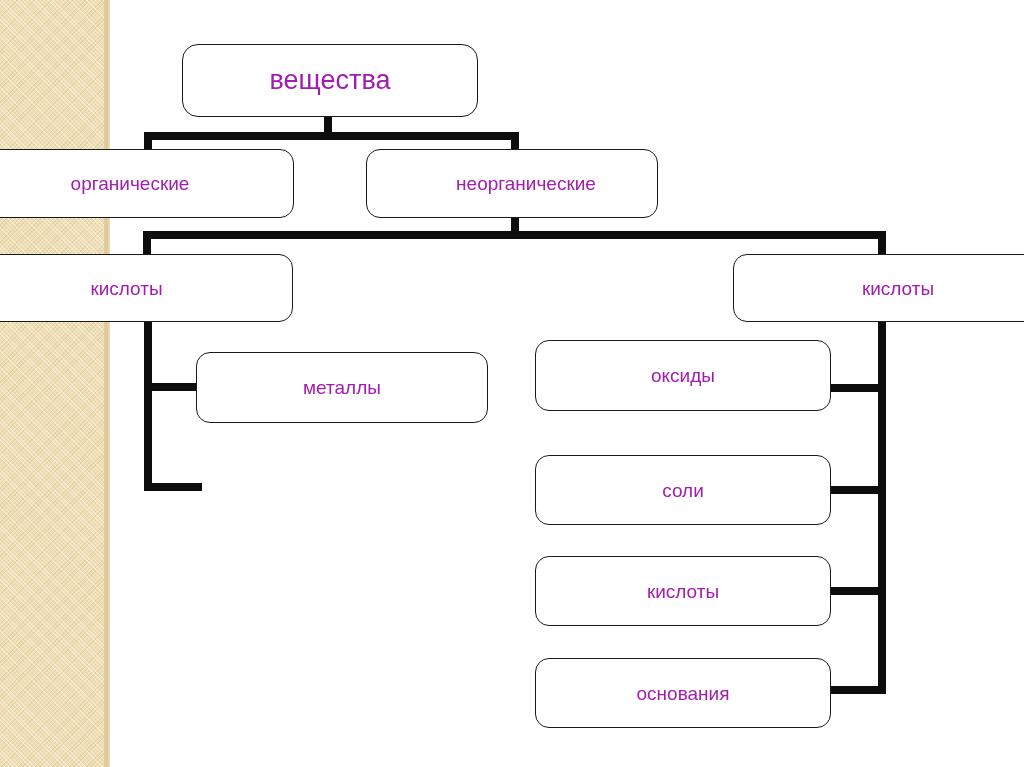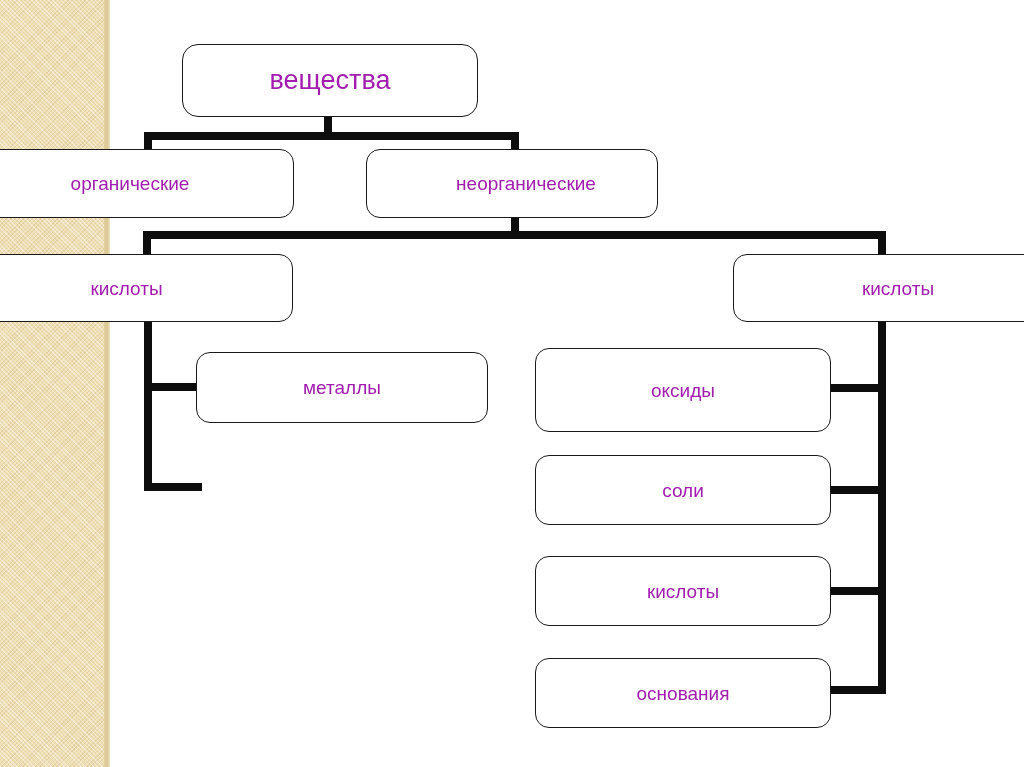--- a/index.html
+++ b/index.html
@@ -74,21 +74,21 @@
 
   .n-org    { left: -34px; top: 149px; width: 328px; height: 69px; }
   .n-inorg  { left: 366px; top: 149px; width: 292px; height: 69px; padding-left: 28px; }
 
   .n-simple { left: -40px; top: 254px; width: 333px; height: 68px; }
   .n-complex{ left: 733px; top: 254px; width: 330px; height: 68px; }
 
   .n-metals   { left: 196px; top: 352px; width: 292px; height: 71px; }
   .n-nonmetals{ left: 196px; top: 455px; width: 292px; height: 70px; }
 
-  .n-oxides { left: 535px; top: 348px; width: 296px; height: 84px; }
+  .n-oxides { left: 535px; top: 340px; width: 296px; height: 71px; }
   .n-salts  { left: 535px; top: 455px; width: 296px; height: 70px; }
   .n-acids  { left: 535px; top: 556px; width: 296px; height: 70px; }
   .n-bases  { left: 535px; top: 658px; width: 296px; height: 70px; }
 
   .n-org .label,
   .n-inorg .label,
   .n-simple .label,
   .n-complex .label,
   .n-metals .label,
   .n-nonmetals .label,

